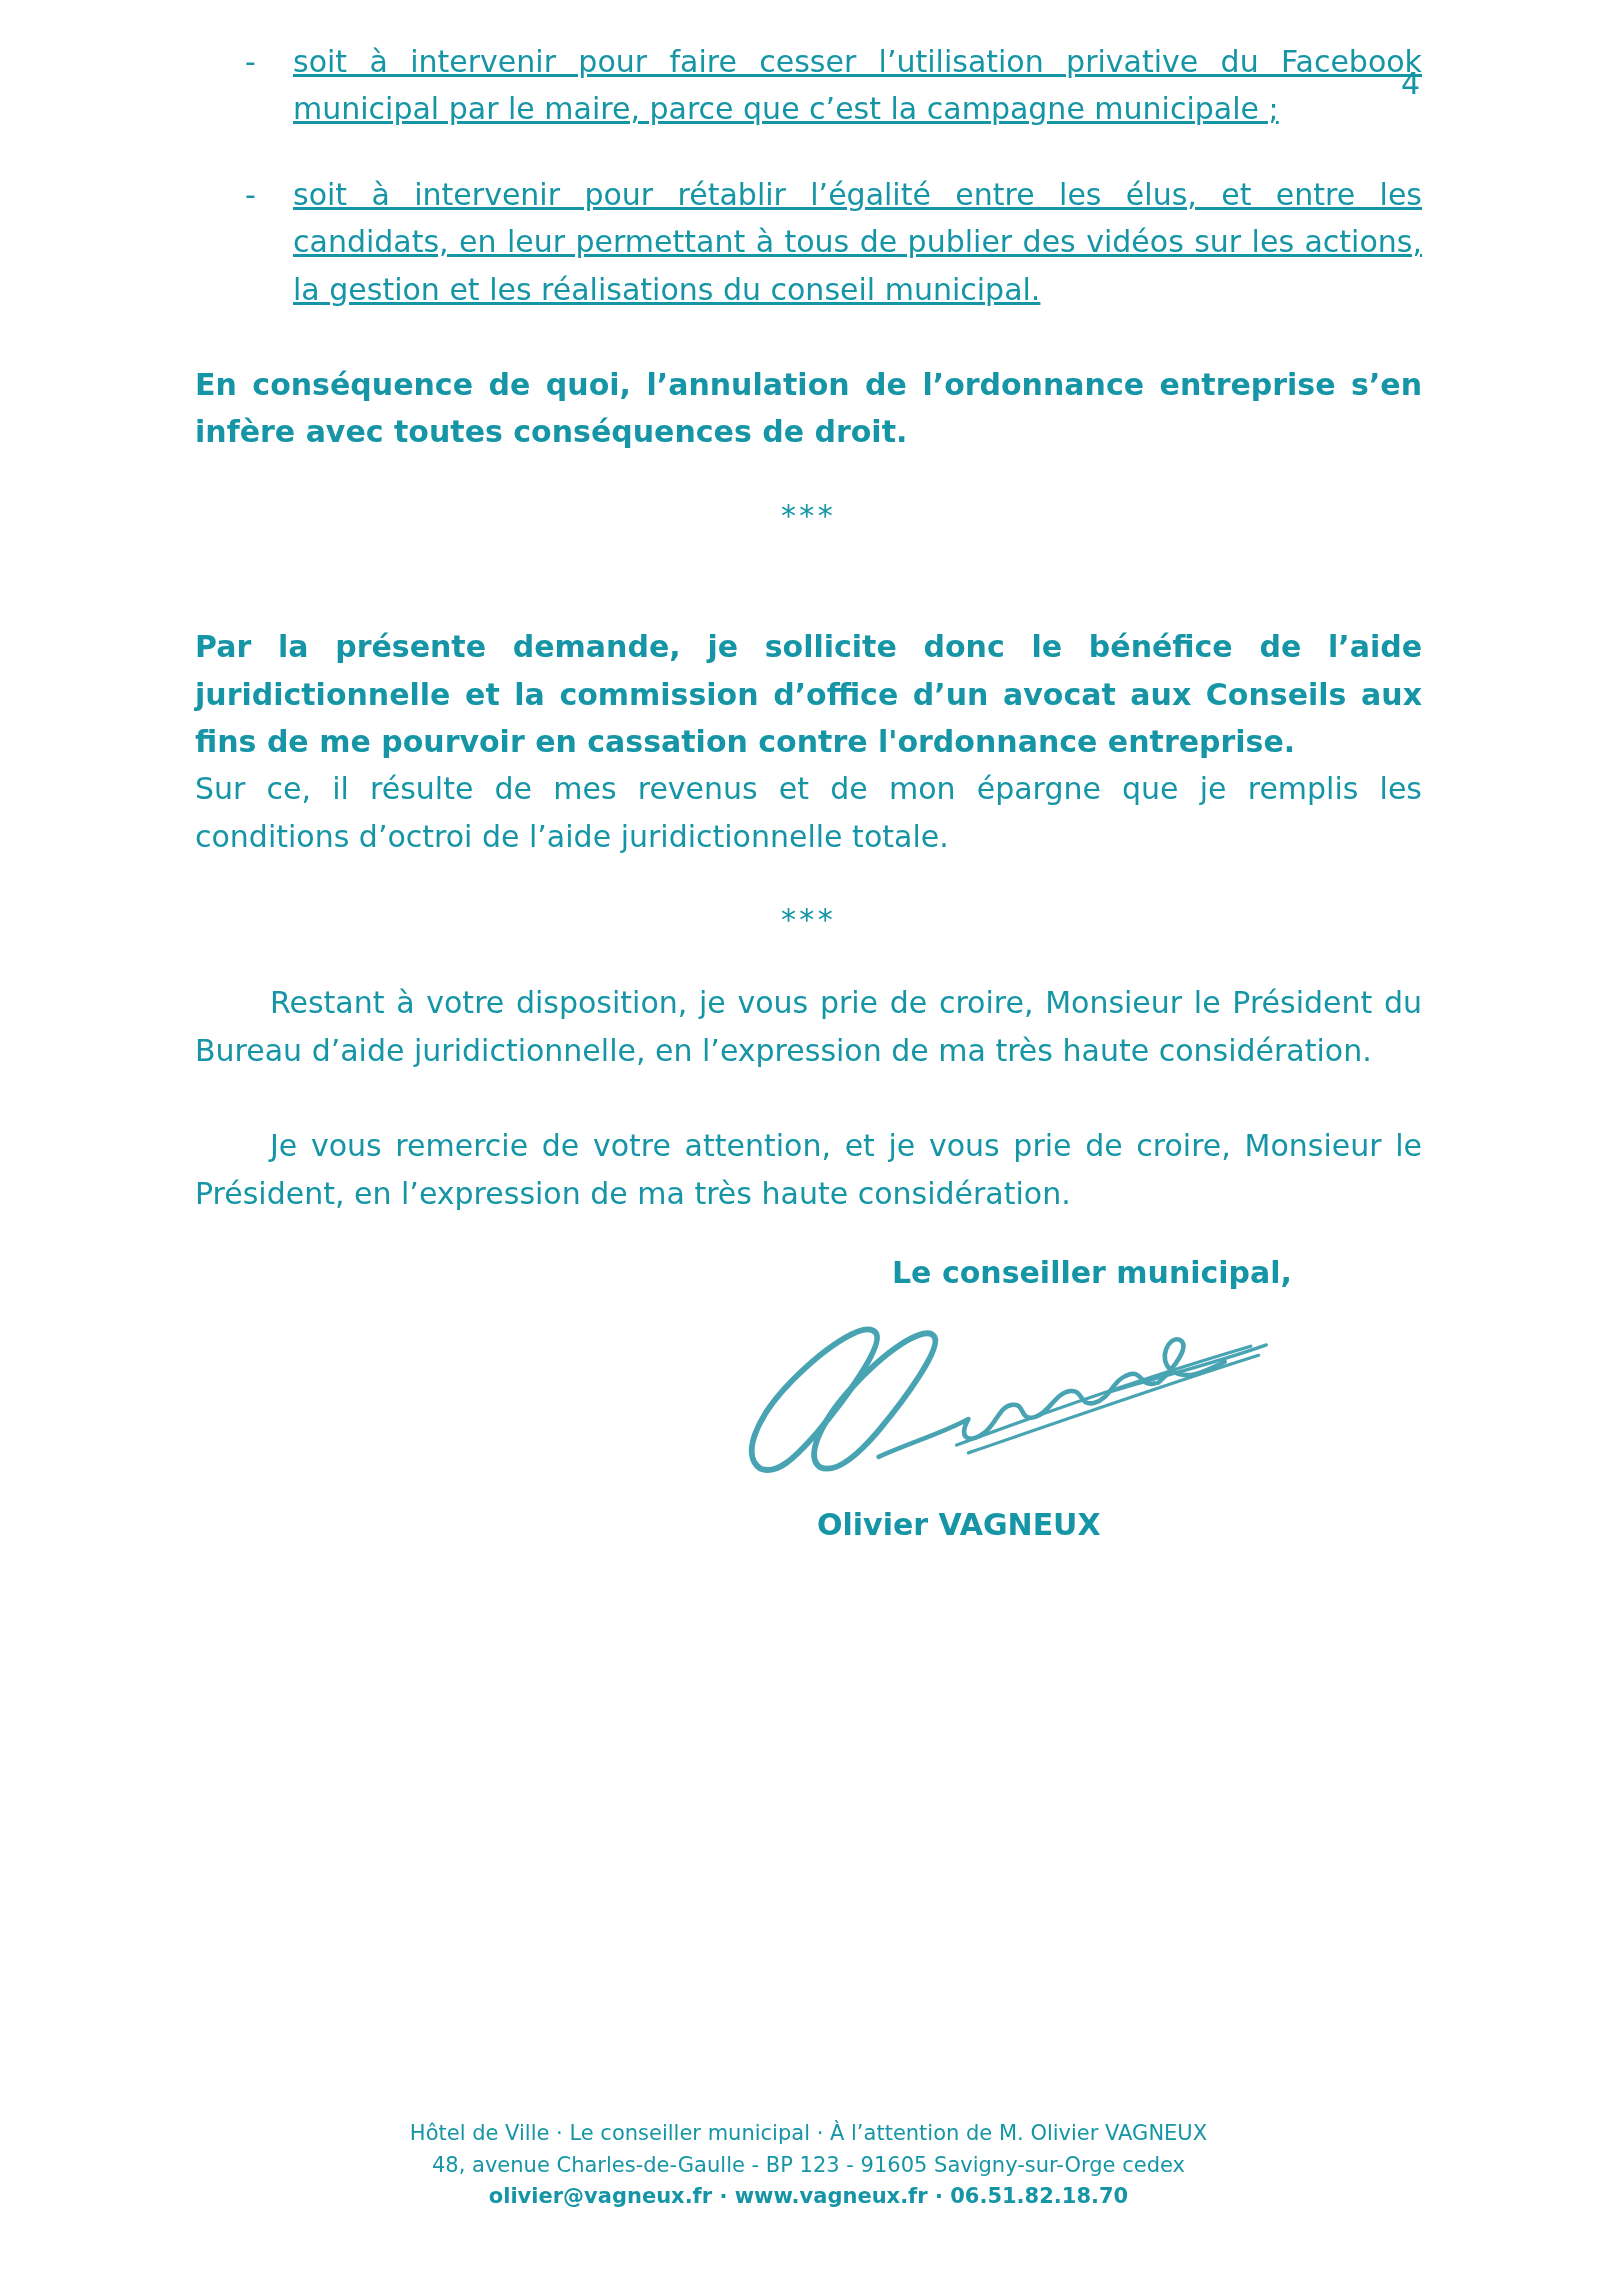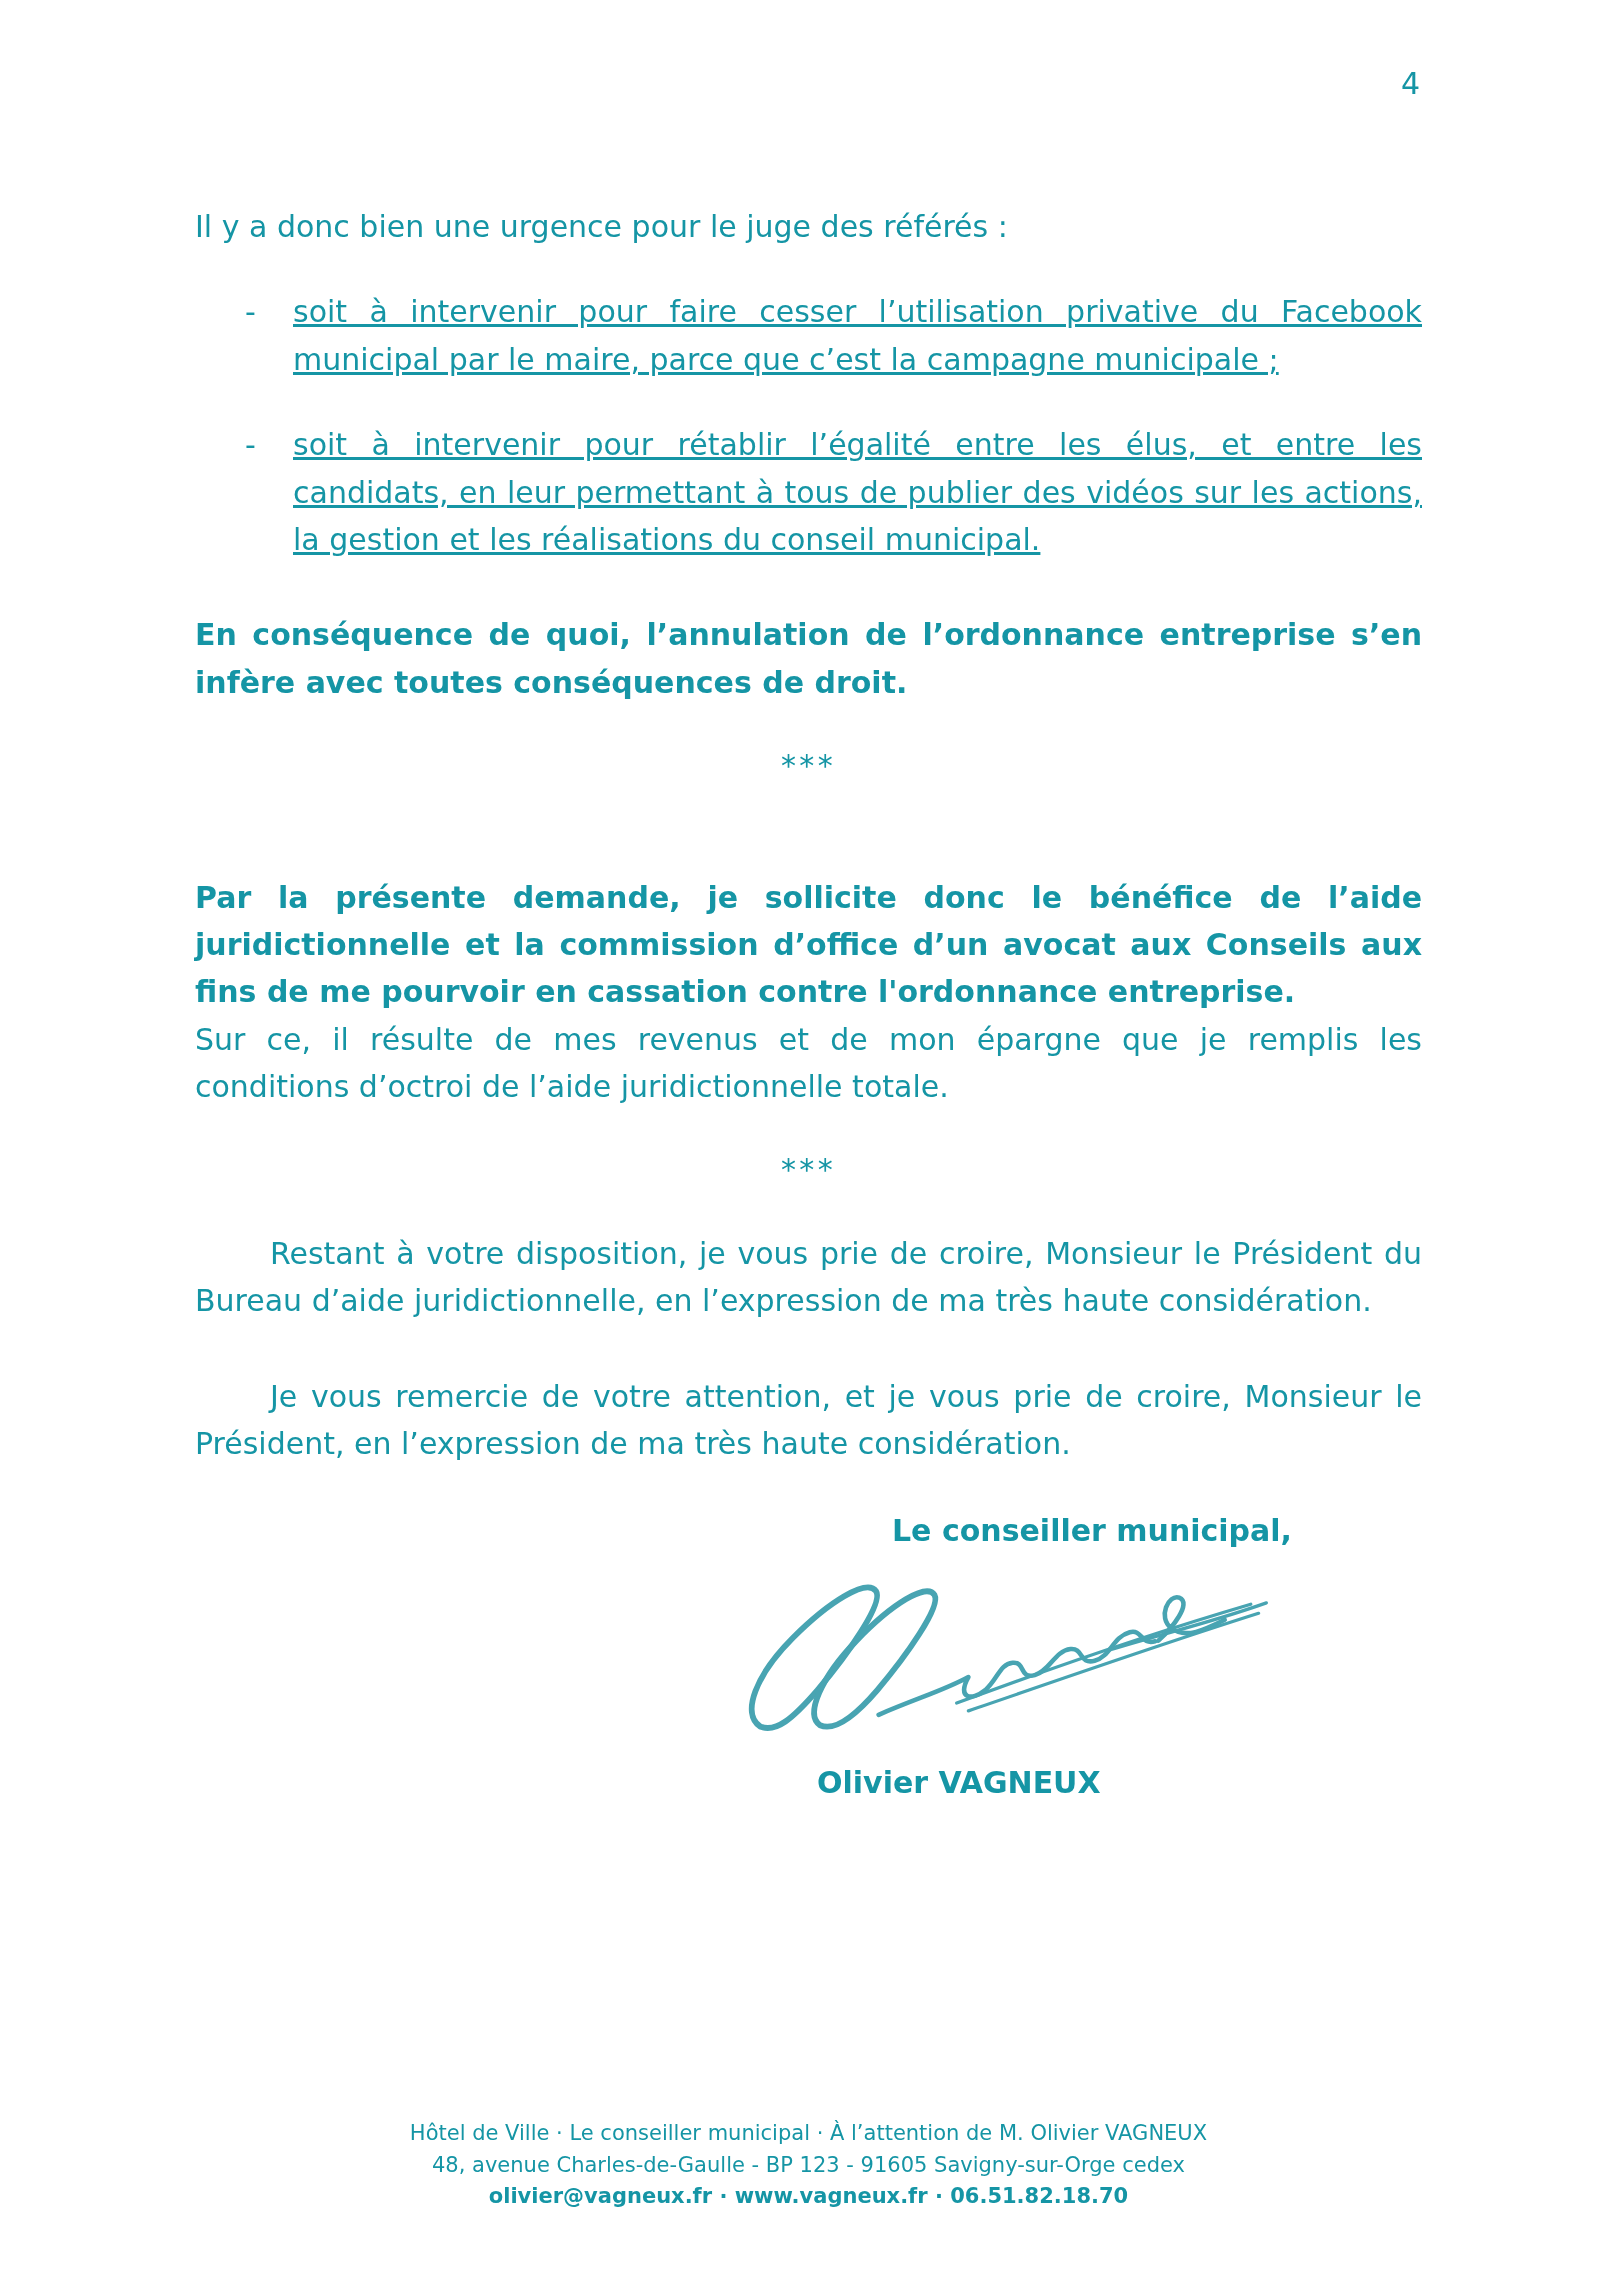--- a/index.html
+++ b/index.html
@@ -49,21 +49,21 @@
     text-align:justify;
     text-decoration:underline;
   }
   .mt{margin-top:48px;}
   .stars{
     margin:36px 0;
     text-align:center;
     letter-spacing:3.3px;
   }
   .sig-roles{
-    margin-top:40px;
+    margin-top:32px;
     margin-left:697px;
   }
   .sig-roles p{margin:0;}
   .signature-wrap{
     margin-top:10.4px;
     margin-left:547px;
     height:176px;
   }
   .signatory{
     margin:18px 0 0 622px;
@@ -78,21 +78,20 @@
   }
   .letter-footer p{margin:0;}
 </style>
 </head>
 <body>
 
 <div class="page">
 
   <div class="page-number">4</div>
 
-  <p class="para para-intro">Il y a donc bien une urgence pour le juge des référés :</p>
 
   <ul class="bullets">
     <li>
       <span class="bullet-dash">-</span>
       <span class="bullet-text">soit à intervenir pour faire cesser l’utilisation privative du Facebook municipal par le maire, parce que c’est la campagne municipale ;</span>
     </li>
     <li>
       <span class="bullet-dash">-</span>
       <span class="bullet-text">soit à intervenir pour rétablir l’égalité entre les élus, et entre les candidats, en leur permettant à tous de publier des vidéos sur les actions, la gestion et les réalisations du conseil municipal.</span>
     </li>

